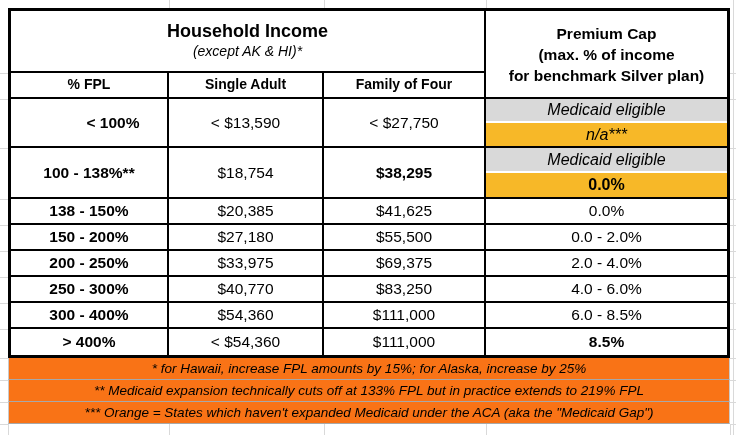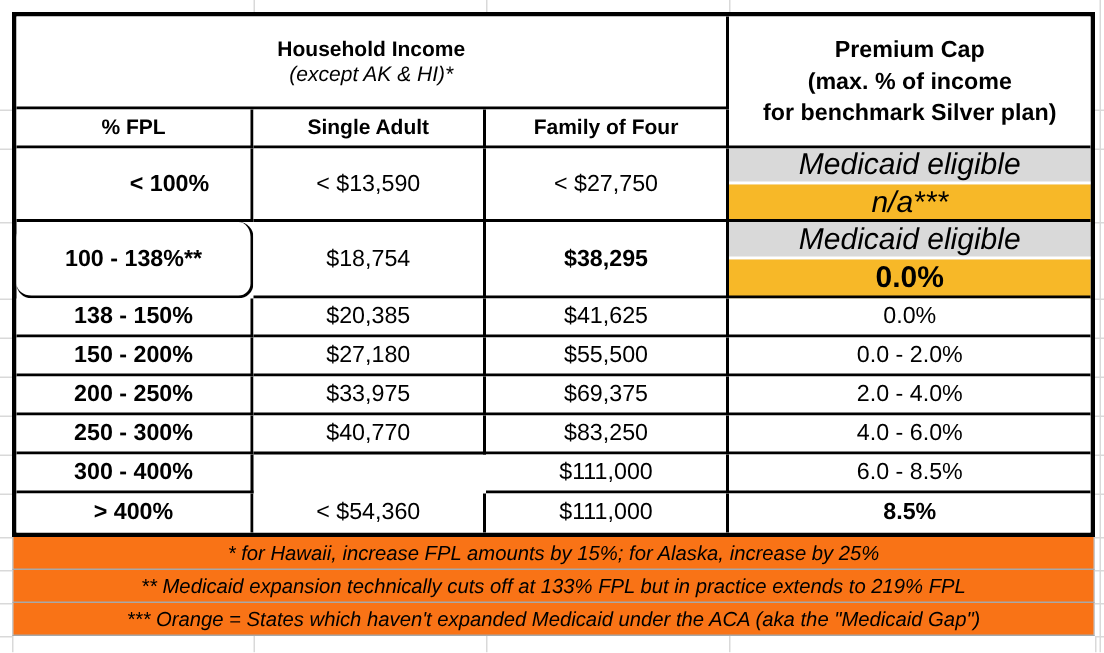--- a/index.html
+++ b/index.html
@@ -28,32 +28,32 @@
   }
   .lastcol{border-right:none;}
   .lastrow{border-bottom:none;}
   .bold{font-weight:bold;}
   .italic{font-style:italic;}
   .gray-bg{background:var(--gray,#d9d9d9);}
   .orange-bg{background:var(--orange,#f7b828);}
 
   
   .hh{grid-area:1/1/2/4;flex-direction:column;justify-content:center;gap:2px;}
-  .hh .t1{font-weight:bold;font-size:14px;}
+  .hh .t1{font-weight:bold;font-size:18px;}
   .hh .t2{font-style:italic;font-size:14px;}
   .ph{grid-area:1/4/3/5;flex-direction:column;font-weight:bold;font-size:15.5px;line-height:21px;}
   .h-fpl{grid-area:2/1;} .h-sa{grid-area:2/2;} .h-ff{grid-area:2/3;}
   .colhead{font-weight:bold;font-size:14px;}
 
   
   .r1-fpl{grid-area:3/1/5/2;padding-left:48px;} .r1-sa{grid-area:3/2/5/3;} .r1-ff{grid-area:3/3/5/4;}
   .r1-pt{grid-area:3/4/4/5;} .r1-pb{grid-area:4/4/5/5;}
-  .r2-fpl{grid-area:5/1/7/2;border-radius:10px;} .r2-sa{grid-area:5/2/7/3;} .r2-ff{grid-area:5/3/7/4;font-weight:bold;}
+  .r2-fpl{grid-area:5/1/7/2;} .r2-sa{grid-area:5/2/7/3;} .r2-ff{grid-area:5/3/7/4;font-weight:bold;}
   .r2-pt{grid-area:5/4/6/5;} .r2-pb{grid-area:6/4/7/5;}
-  .subcell{font-size:20px;}
+  .subcell{font-size:16px;}
   .subtop{border-bottom:2px solid #ffffff;}
 
   
   .footnotes{position:absolute;left:8px;top:358px;width:722px;z-index:2;}
   .footnote{
     box-sizing:border-box;height:22px;width:100%;
     display:flex;align-items:center;justify-content:center;
     border-bottom:1px solid #a8a8a8;
     border-left:1px solid #c9c9c9;border-right:1px solid #c9c9c9;
     font-style:italic;font-size:13.5px;background:#f97316;
@@ -103,20 +103,21 @@
   <div class="cell" style="grid-area:9/2">$33,975</div>
   <div class="cell" style="grid-area:9/3">$69,375</div>
   <div class="cell lastcol" style="grid-area:9/4">2.0 - 4.0%</div>
 
   <div class="cell bold" style="grid-area:10/1">250 - 300%</div>
   <div class="cell" style="grid-area:10/2">$40,770</div>
   <div class="cell" style="grid-area:10/3">$83,250</div>
   <div class="cell lastcol" style="grid-area:10/4">4.0 - 6.0%</div>
 
   <div class="cell bold" style="grid-area:11/1">300 - 400%</div>
+  <div class="cell" style="grid-area:11/2">$54,360</div>
   <div class="cell" style="grid-area:11/3">$111,000</div>
   <div class="cell lastcol" style="grid-area:11/4">6.0 - 8.5%</div>
 
   <div class="cell bold lastrow" style="grid-area:12/1">&gt; 400%</div>
   <div class="cell lastrow" style="grid-area:12/2">&lt; $54,360</div>
   <div class="cell lastrow" style="grid-area:12/3">$111,000</div>
   <div class="cell lastcol lastrow bold" style="grid-area:12/4">8.5%</div>
 </div>
 
 <div class="footnotes">

